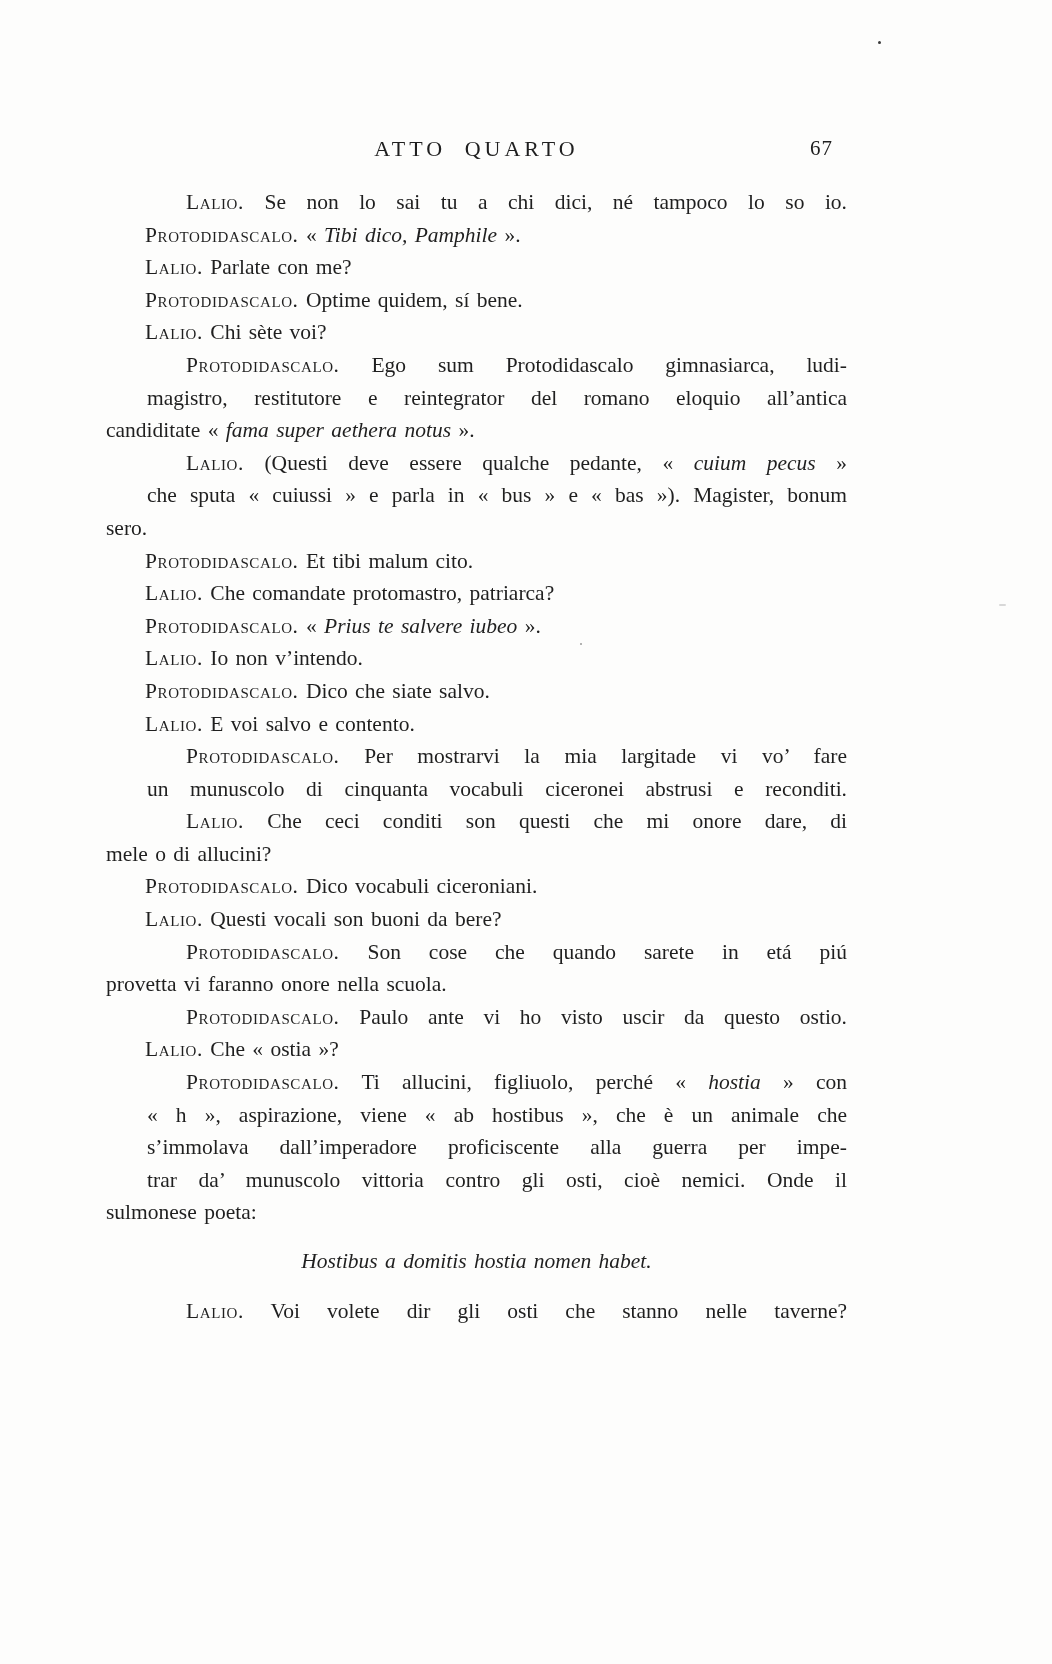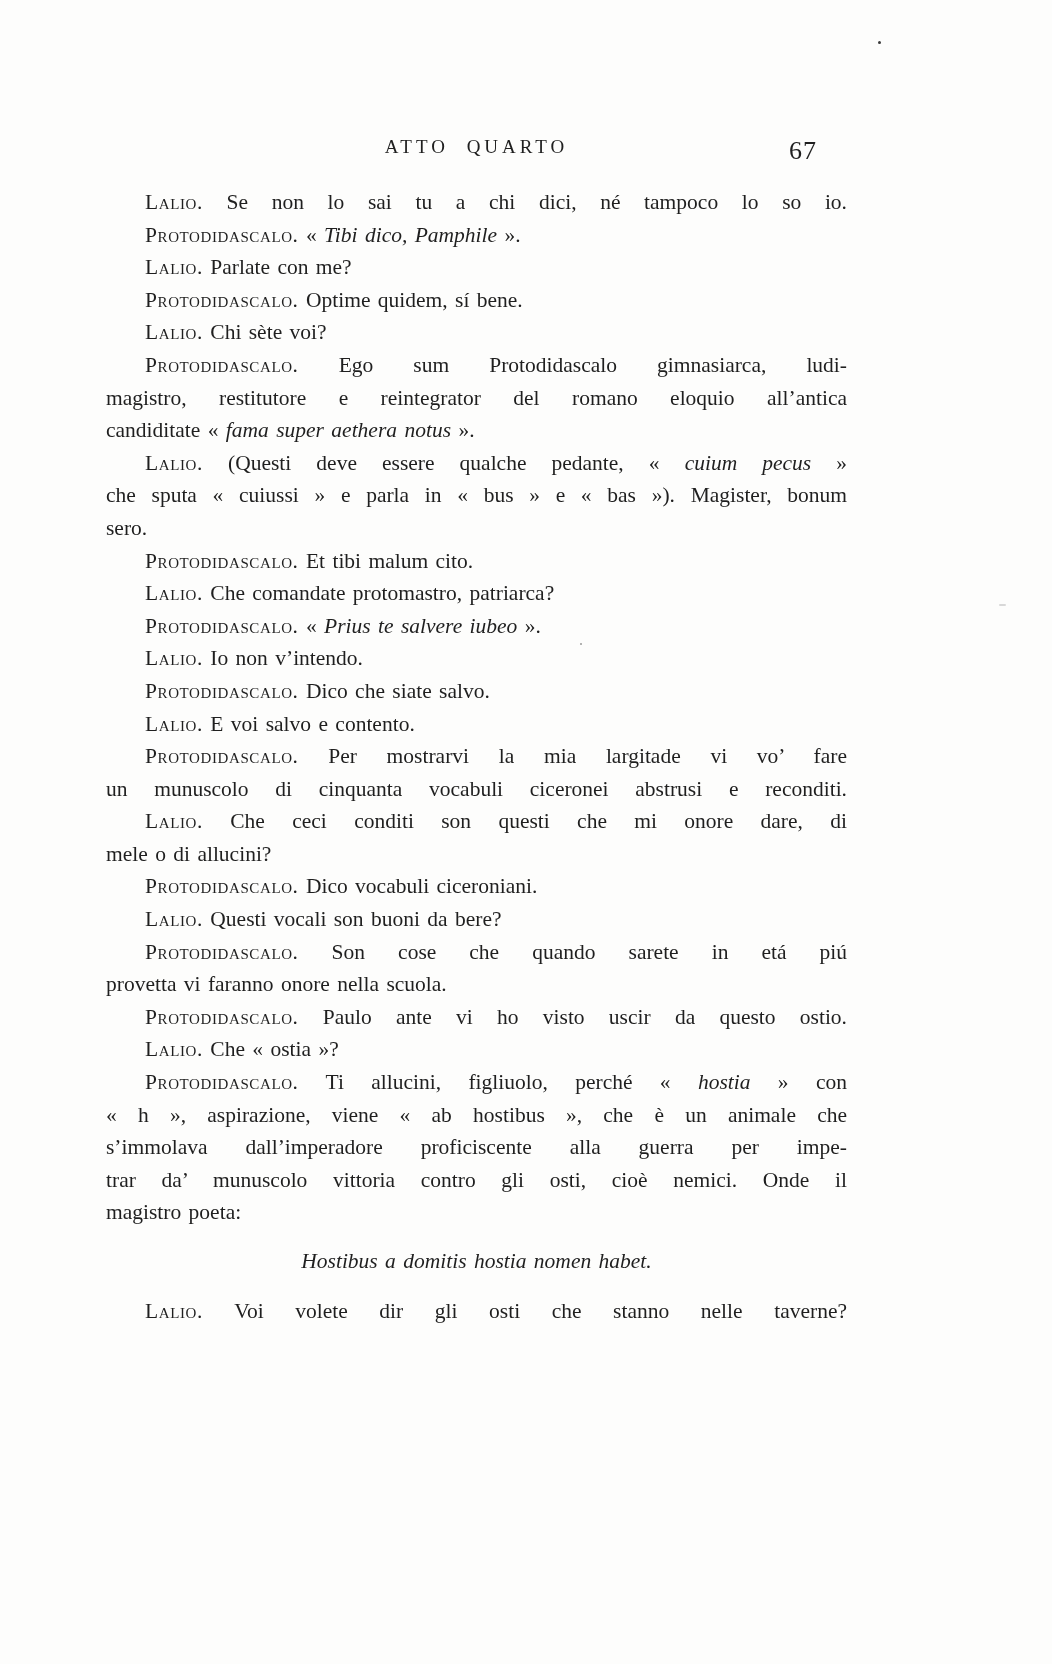--- a/index.html
+++ b/index.html
@@ -26,30 +26,30 @@
     top: 136px;
     width: 741px;
     height: 26px;
   }
   .running-title {
     position: absolute;
     left: 0;
     right: 0;
     top: 0;
     text-align: center;
-    font-size: 19px;
+    font-size: 22px;
     letter-spacing: 4px;
     word-spacing: 9px;
     white-space: nowrap;
   }
   .page-number {
     position: absolute;
-    right: 30px;
+    right: 14px;
     top: 0;
-    font-size: 26px;
+    font-size: 21px;
     letter-spacing: 1px;
   }
   
   .text-block {
     position: absolute;
     left: 106px;
     top: 186px;
     width: 741px;
     font-size: 21.5px;
     line-height: 32.6px;
@@ -59,20 +59,21 @@
     height: 32.6px;
     overflow: hidden;
     white-space: normal;
   }
   .line.indent {
     padding-left: 39px;
   }
   .line.justify {
     text-align: justify;
     text-align-last: justify;
+    margin-left: 41px;
   }
   .line.justify::after {
     content: "";
     display: inline-block;
     width: 100%;
     height: 0;
     vertical-align: top;
   }
   .line.verse {
     text-align-last: center;
@@ -129,21 +130,21 @@
       <div class="line indent"><span class="seg-sc">Protodidascalo.</span><span class="seg-n"> Dico vocabuli ciceroniani.</span></div>
       <div class="line indent"><span class="seg-sc">Lalio.</span><span class="seg-n"> Questi vocali son buoni da bere?</span></div>
       <div class="line indent justify"><span class="seg-sc">Protodidascalo.</span><span class="seg-n"> Son cose che quando sarete in etá piú</span></div>
       <div class="line"><span class="seg-n">provetta vi faranno onore nella scuola.</span></div>
       <div class="line indent justify"><span class="seg-sc">Protodidascalo.</span><span class="seg-n"> Paulo ante vi ho visto uscir da questo ostio.</span></div>
       <div class="line indent"><span class="seg-sc">Lalio.</span><span class="seg-n"> Che « ostia »?</span></div>
       <div class="line indent justify"><span class="seg-sc">Protodidascalo.</span><span class="seg-n"> Ti allucini, figliuolo, perché « </span><span class="seg-i">hostia</span><span class="seg-n"> » con</span></div>
       <div class="line justify"><span class="seg-n">« h », aspirazione, viene « ab hostibus », che è un animale che</span></div>
       <div class="line justify"><span class="seg-n">s’immolava dall’imperadore proficiscente alla guerra per impe-</span></div>
       <div class="line justify"><span class="seg-n">trar da’ munuscolo vittoria contro gli osti, cioè nemici. Onde il</span></div>
-      <div class="line"><span class="seg-n">magistro poeta:</span></div>
+      <div class="line"><span class="seg-n">sulmonese poeta:</span></div>
       <div class="line verse"><span class="seg-i">Hostibus a domitis hostia nomen habet.</span></div>
       <div class="line indent justify"><span class="seg-sc">Lalio.</span><span class="seg-n"> Voi volete dir gli osti che stanno nelle taverne?</span></div>
     </div>
 
   <div class="speck speck-a"></div>
   <div class="speck speck-b"></div>
   <div class="speck speck-c"></div>
 
 </div>
 

